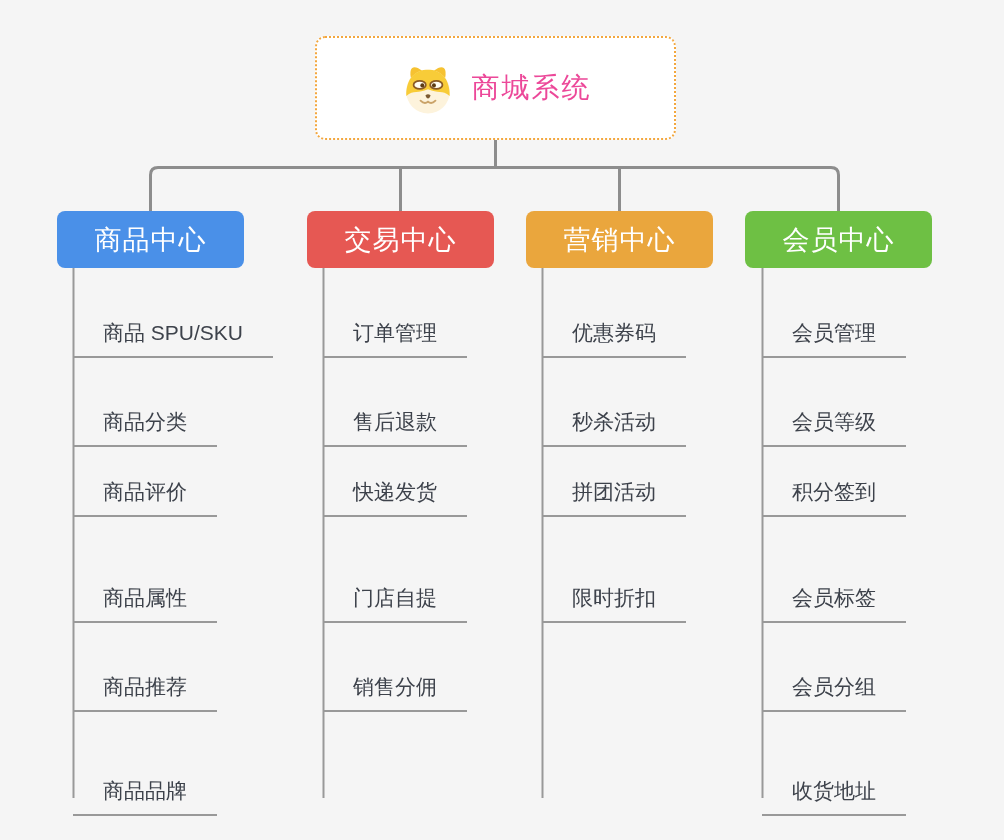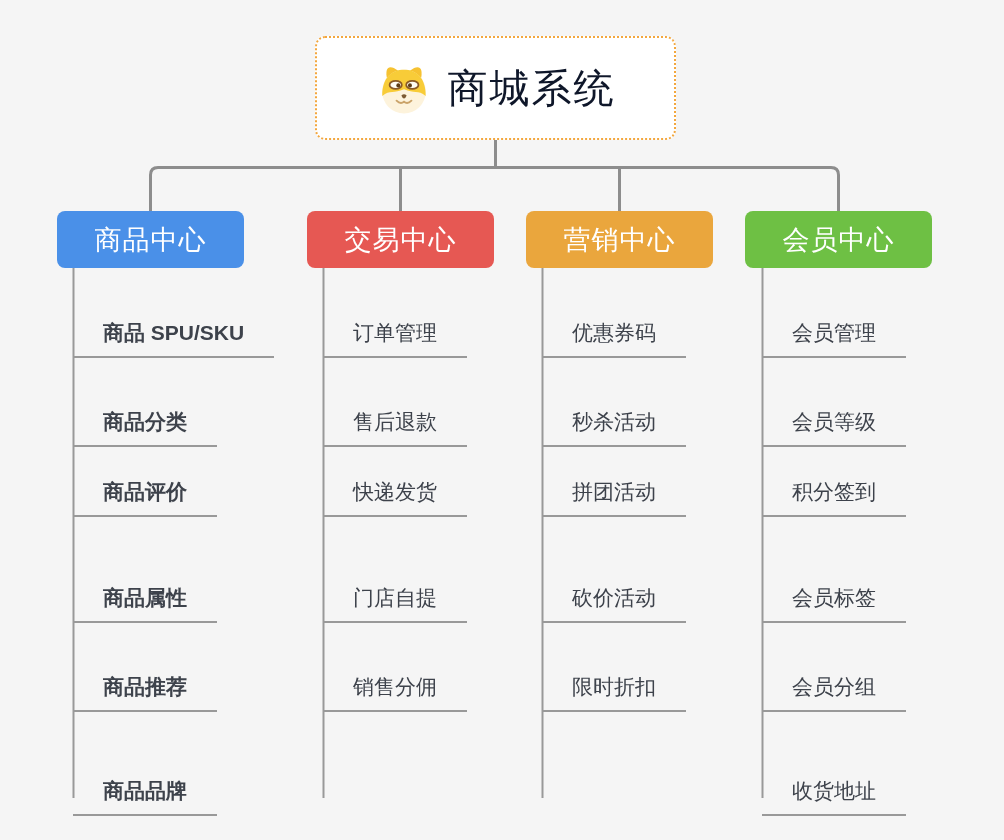--- a/index.html
+++ b/index.html
@@ -18,39 +18,39 @@
   
   .root-node{
     position:absolute;left:315px;top:36px;width:361px;height:104px;
     background:#ffffff;
     border:2px dotted #f3a73e;
     border-radius:10px;
     box-sizing:border-box;
     display:flex;align-items:center;justify-content:center;gap:16px;
   }
   .root-title{
-    font-size:40px;color:#0f172a;letter-spacing:2px;white-space:nowrap;
+    font-size:28px;color:#ec4899;letter-spacing:2px;white-space:nowrap;
   }
   .doge{width:56px;height:56px;display:block;}
 
   
   .branch-box{
     position:absolute;top:211px;width:187px;height:57px;
     border-radius:8px;
     display:flex;align-items:center;justify-content:center;
     color:#ffffff;font-size:27px;letter-spacing:1px;white-space:nowrap;
   }
   .branch-1{left:57px;}
   .branch-2{left:307px;}
   .branch-3{left:526px;}
   .branch-4{left:745px;}
 
   
   .col{position:absolute;top:268px;width:240px;height:540px;}
-  .col-1{left:73px;font-weight:bold;}
+  .col-1{left:73px;}
   .col-2{left:323px;}
   .col-3{left:542px;}
   .col-4{left:762px;}
   .item{
     position:absolute;left:0;
     white-space:nowrap;
     font-size:21px;color:#3d424b;
     line-height:30px;
     padding:0 30px 8px 30px;
     border-bottom:2px solid #999999;
@@ -117,21 +117,20 @@
     <div class="item">售后退款</div>
     <div class="item">快递发货</div>
     <div class="item">门店自提</div>
     <div class="item">销售分佣</div>
   </div>
 
   <div class="col col-3">
     <div class="item">优惠券码</div>
     <div class="item">秒杀活动</div>
     <div class="item">拼团活动</div>
-    <div class="item">砍价活动</div>
     <div class="item">限时折扣</div>
   </div>
 
   <div class="col col-4">
     <div class="item">会员管理</div>
     <div class="item">会员等级</div>
     <div class="item">积分签到</div>
     <div class="item">会员标签</div>
     <div class="item">会员分组</div>
     <div class="item">收货地址</div>

